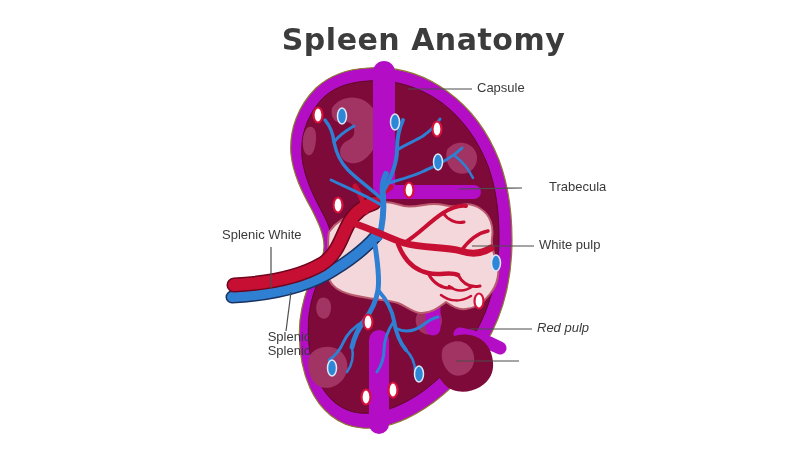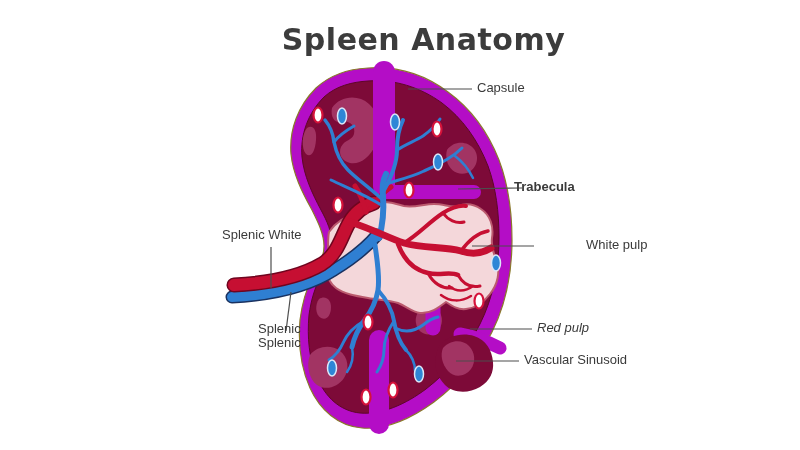--- a/index.html
+++ b/index.html
@@ -11,26 +11,26 @@
   .title{
     position:absolute;left:0;right:0;top:22px;text-align:center;
     font-family:"DejaVu Sans",sans-serif;font-weight:bold;font-size:30px;
     color:var(--c-title_text,#3c3c3c);letter-spacing:.5px;margin-left:47px;
   }
   .lbl{
     position:absolute;font-size:13px;line-height:14px;
     color:var(--c-label_text,#3a3a3a);white-space:nowrap;
   }
   .lbl-capsule{left:477px;top:81px;}
-  .lbl-trabecula{left:514px;top:180px;font-weight:bold;}
-  .lbl-white-pulp{left:539px;top:238px;margin-left:47px;}
+  .lbl-trabecula{left:549px;top:180px;}
+  .lbl-white-pulp{left:539px;top:238px;}
   .lbl-red-pulp{left:537px;top:321px;font-style:italic;}
   .lbl-vascular-sinusoid{left:524px;top:353px;}
   .lbl-splenic-vein{left:222px;top:228px;}
-  .lbl-splenic-artery{left:258px;top:322px;width:62px;text-align:left;white-space:normal;}
+  .lbl-splenic-artery{left:258px;top:330px;width:62px;text-align:center;white-space:normal;}
   svg.art{position:absolute;left:0;top:0;}
 </style>
 </head>
 <body>
 
 <div class="stage">
 
   <div class="title">Spleen Anatomy</div>
 
   <svg class="art" width="800" height="450" viewBox="0 0 800 450">
@@ -148,20 +148,19 @@
       <line x1="456" y1="361" x2="519" y2="361"></line>
       <line x1="271" y1="247" x2="271" y2="288"></line>
       <line x1="291" y1="292" x2="286" y2="331"></line>
     </g>
   </svg>
 
   <div class="lbl lbl-capsule">Capsule</div>
   <div class="lbl lbl-trabecula">Trabecula</div>
   <div class="lbl lbl-white-pulp">White pulp</div>
   <div class="lbl lbl-red-pulp">Red pulp</div>
-  <div class="lbl lbl-vascular-sinusoid">Vascular Sinusoid</div>
   <div class="lbl lbl-splenic-vein">Splenic White</div>
   <div class="lbl lbl-splenic-artery">
     <span>Splenic</span><br>
     <span>Splenic</span>
   </div>
 
 </div>
 
 </body></html>

